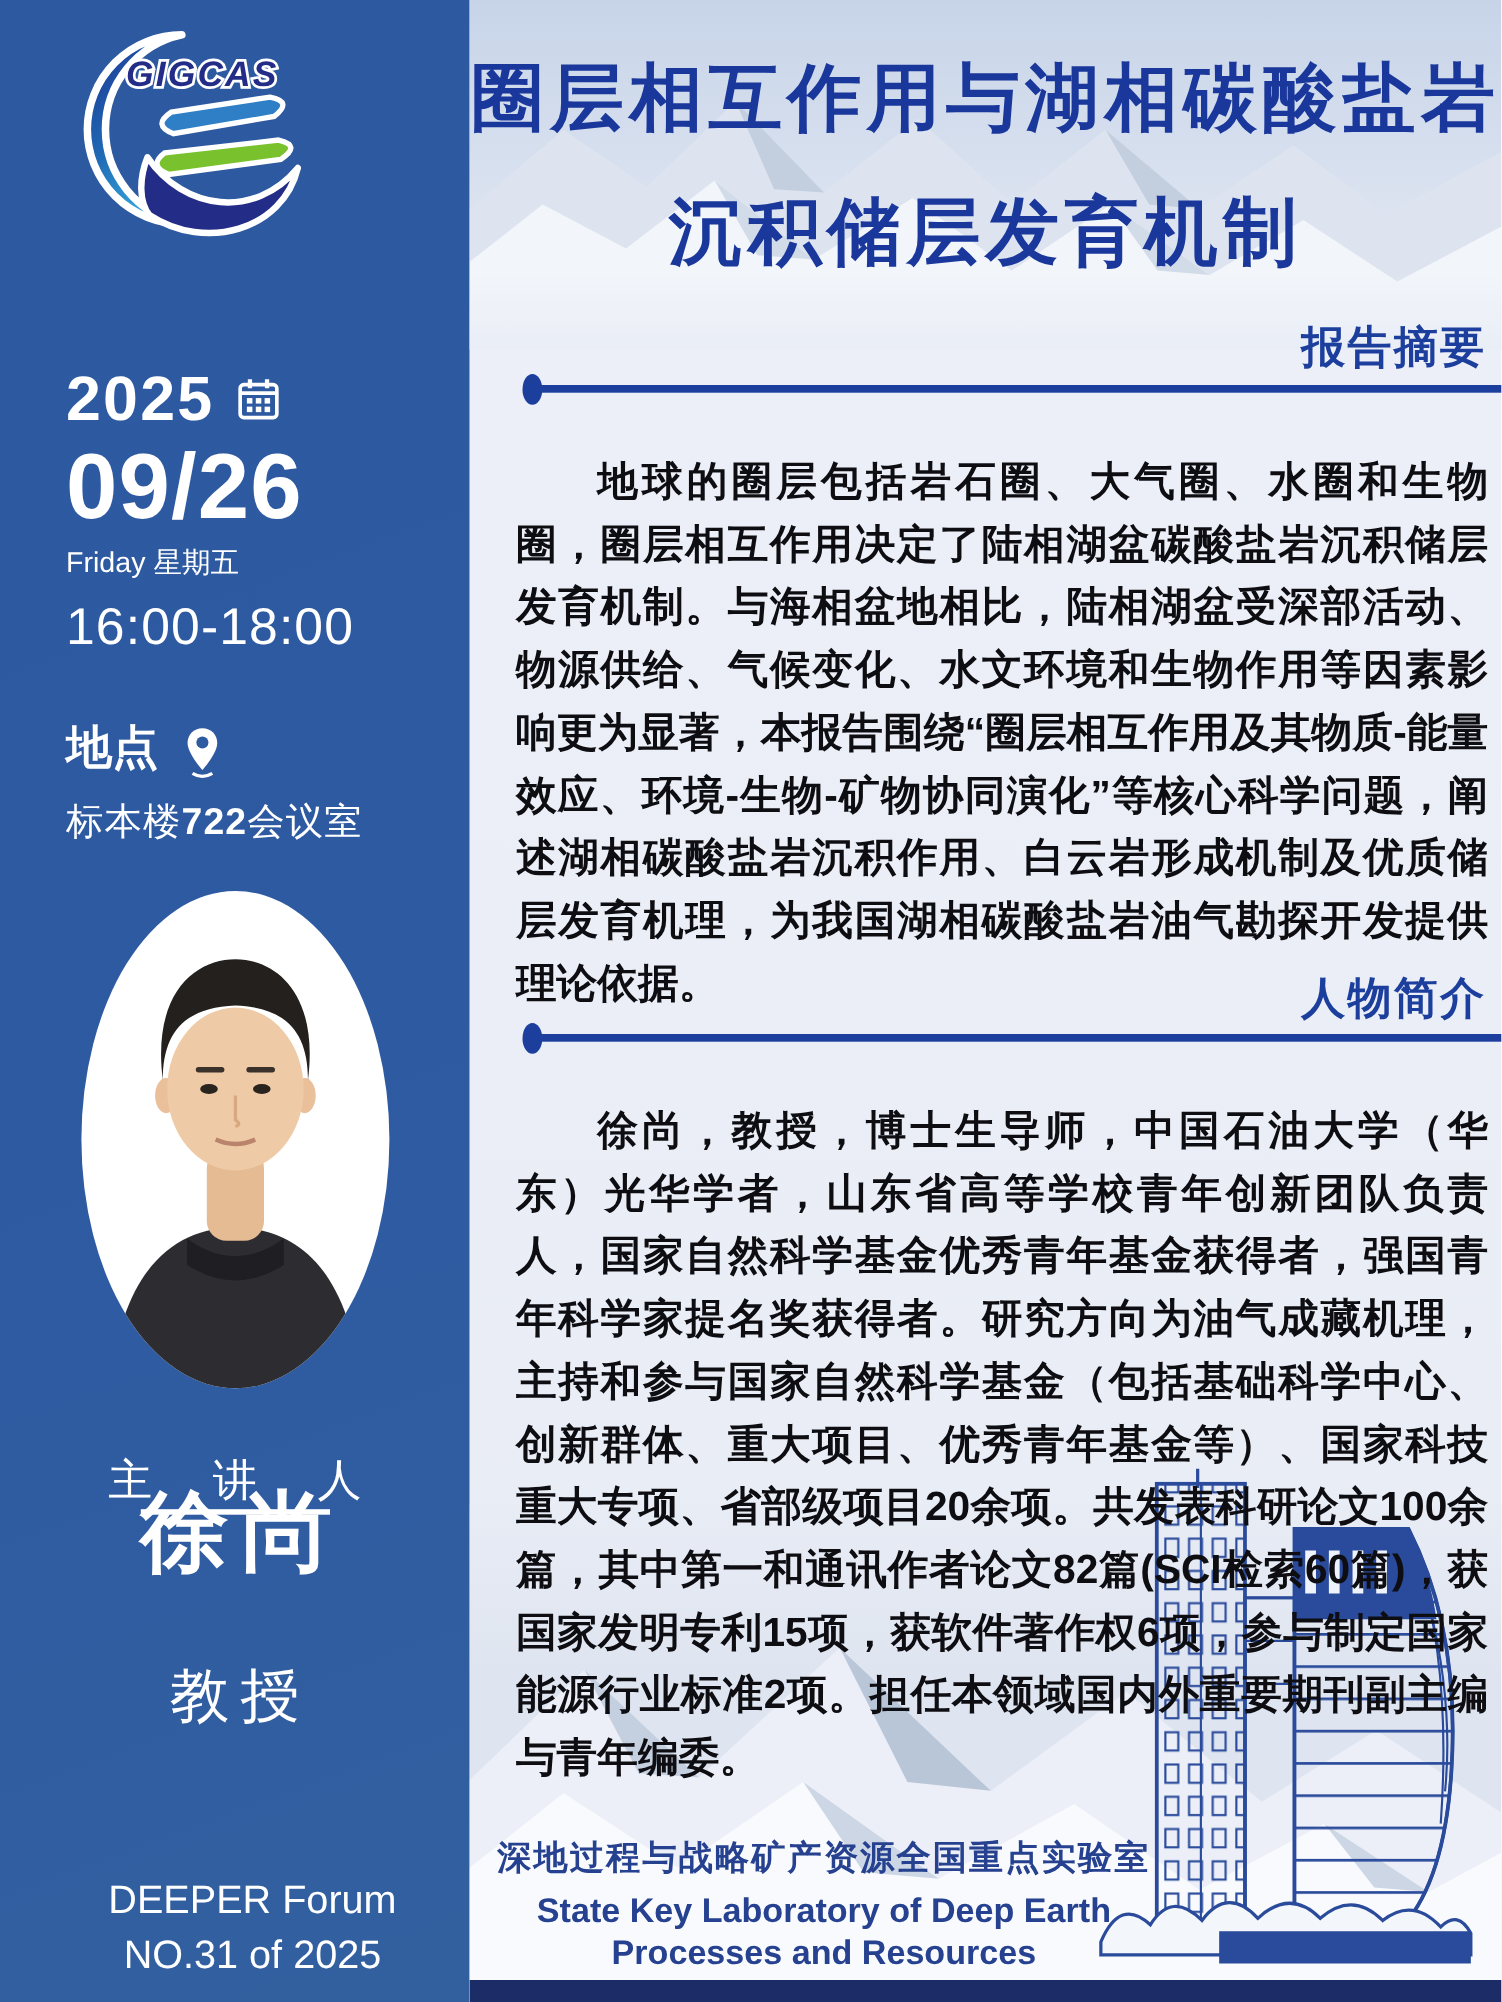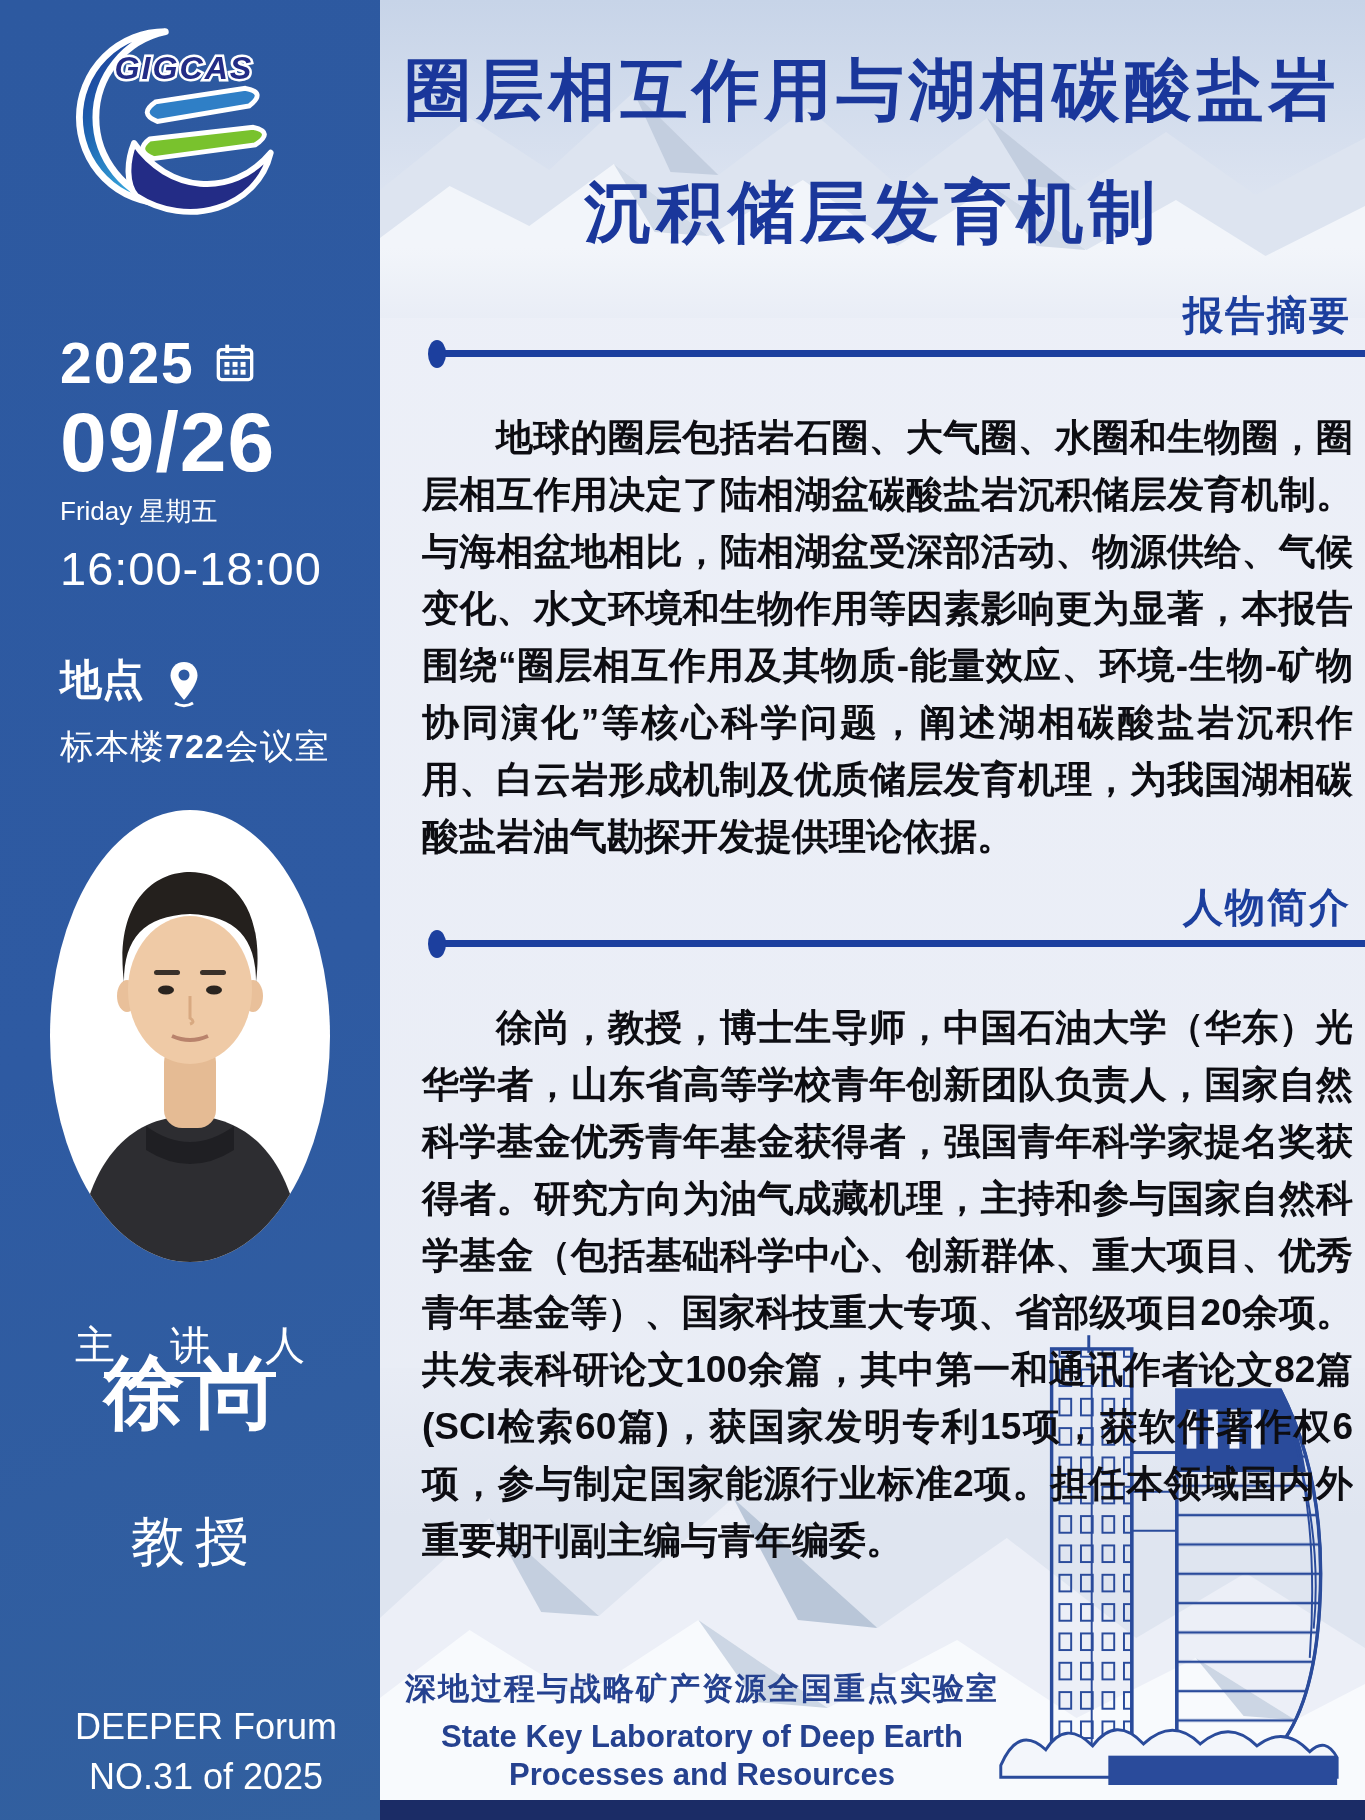--- a/index.html
+++ b/index.html
@@ -1,20 +1,20 @@
 <!DOCTYPE html>
 <html lang="zh"><head>
 <meta charset="utf-8">
 <style>
   html,body{margin:0;padding:0;background:#fff;}
   .poster{position:relative;width:1365px;height:1820px;display:flex;overflow:hidden;
           font-family:"Liberation Sans", sans-serif;}
 
   
-  .sidebar{position:relative;width:380px;flex-shrink:0;color:#fff;
+  .sidebar{position:relative;width:427px;flex-shrink:0;color:#fff;
            background:linear-gradient(160deg,#2d59a0 0%,#2e5aa2 55%,#32609f 100%);}
   .logo-wrap{position:absolute;top:18px;left:40px;width:235px;height:205px;}
   .date-block{position:absolute;top:330px;left:60px;}
   .year-row{display:flex;align-items:center;gap:20px;font-size:57px;font-weight:bold;letter-spacing:2px;}
   .cal-ico{width:40px;height:40px;}
   .big-date{font-size:84px;font-weight:bold;letter-spacing:1px;margin-top:2px;line-height:1.05;}
   .weekday{font-size:26px;margin-top:8px;}
   .time{font-size:47px;margin-top:12px;letter-spacing:1px;}
   .loc-block{position:absolute;top:652px;left:60px;}
   .loc-head{display:flex;align-items:flex-end;gap:24px;font-size:42px;font-weight:bold;}

